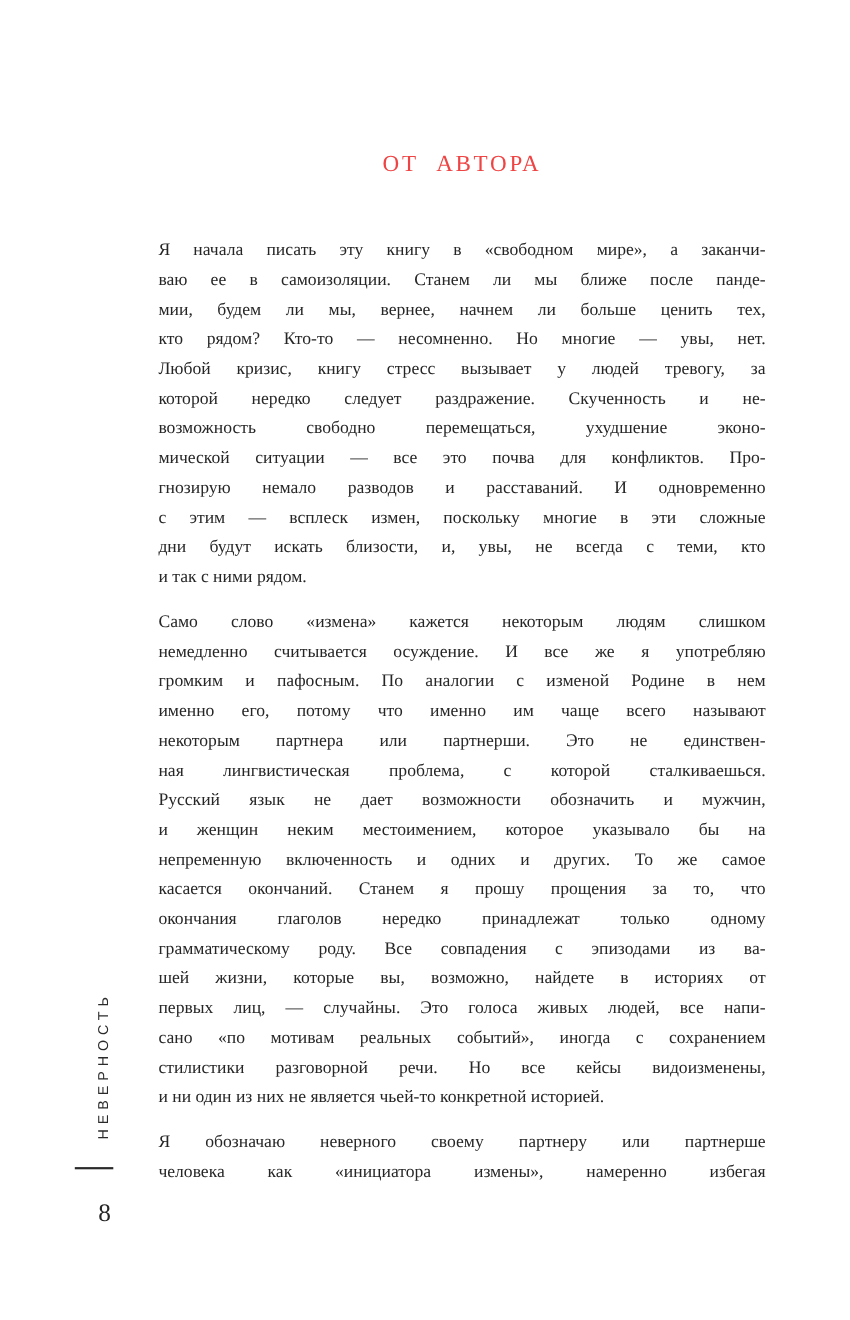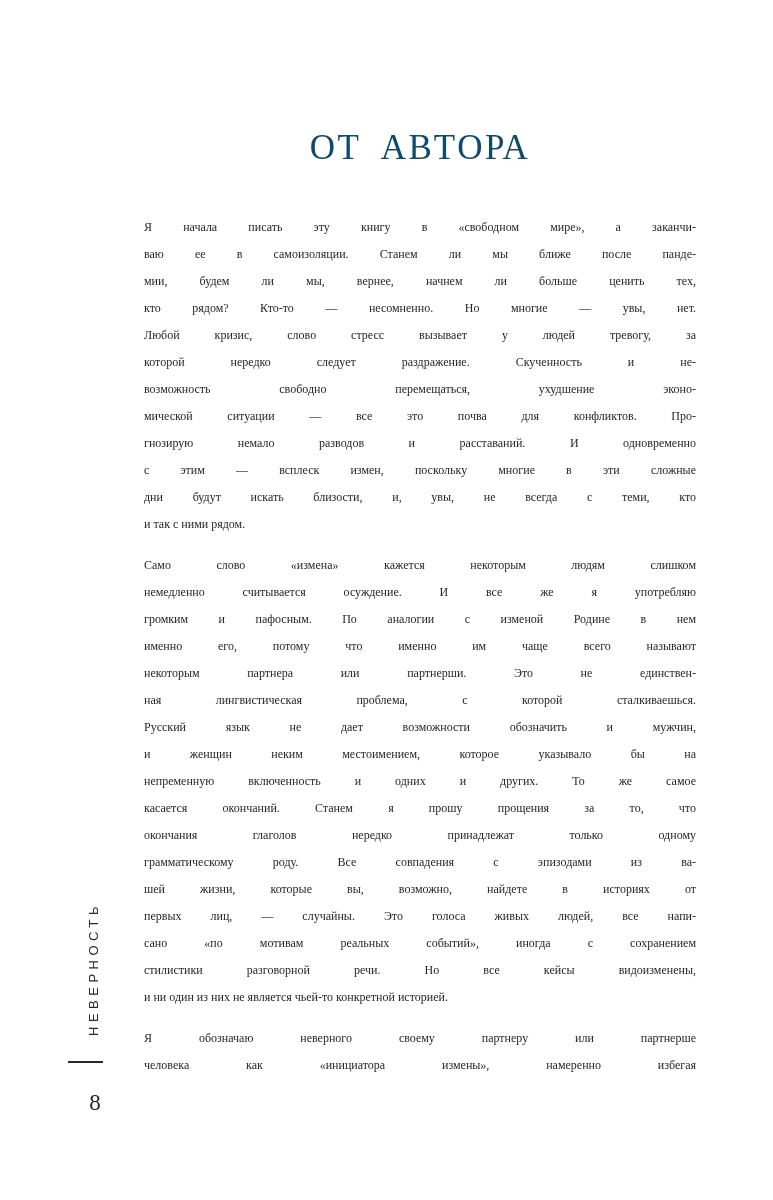--- a/index.html
+++ b/index.html
@@ -16,37 +16,37 @@
     color: #262626;
   }
   .column {
     position: absolute;
     left: 144px;
     top: 0;
     width: 552px;
   }
   .chapter-title {
     margin: 131px 0 0 0;
-    font-size: 35px;
+    font-size: 21px;
     line-height: 34px;
     font-weight: 400;
     text-align: center;
     letter-spacing: 2.5px;
     word-spacing: 8px;
-    color: #0c4a6e;
+    color: #ef4444;
   }
   .text-block {
     margin-top: 49px;
   }
   .para {
     margin: 0 0 14px 0;
   }
   .para:last-child { margin-bottom: 0; }
   .line {
-    font-size: 12px;
+    font-size: 16px;
     line-height: 27px;
     text-align: justify;
     text-align-last: justify;
     white-space: normal;
     color: #262626;
   }
   .line.end {
     text-align-last: left;
   }
   .vertical-book-title {
@@ -84,21 +84,21 @@
 <body>
 
 <main class="column">
   <h1 class="chapter-title">ОТ АВТОРА</h1>
   <section class="text-block" id="text-block">
       <div class="para">
         <div class="line">Я начала писать эту книгу в «свободном мире», а заканчи-</div>
         <div class="line">ваю ее в самоизоляции. Станем ли мы ближе после панде-</div>
         <div class="line">мии, будем ли мы, вернее, начнем ли больше ценить тех,</div>
         <div class="line">кто рядом? Кто-то — несомненно. Но многие — увы, нет.</div>
-        <div class="line">Любой кризис, слово стресс вызывает у людей тревогу, за</div>
+        <div class="line">Любой кризис, книгу стресс вызывает у людей тревогу, за</div>
         <div class="line">которой нередко следует раздражение. Скученность и не-</div>
         <div class="line">возможность свободно перемещаться, ухудшение эконо-</div>
         <div class="line">мической ситуации — все это почва для конфликтов. Про-</div>
         <div class="line">гнозирую немало разводов и расставаний. И одновременно</div>
         <div class="line">с этим — всплеск измен, поскольку многие в эти сложные</div>
         <div class="line">дни будут искать близости, и, увы, не всегда с теми, кто</div>
         <div class="line end">и так с ними рядом.</div>
       </div>
       <div class="para">
         <div class="line">Само слово «измена» кажется некоторым людям слишком</div>

